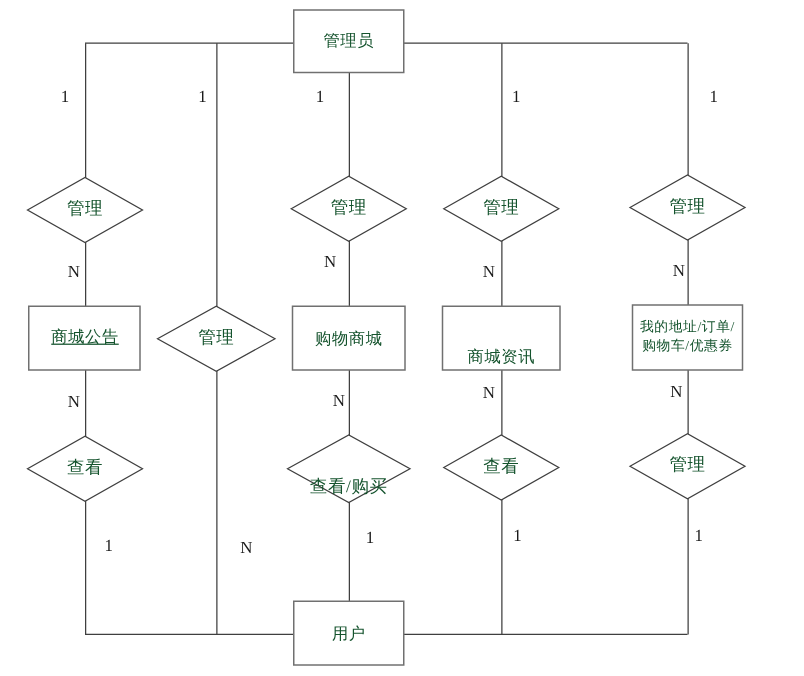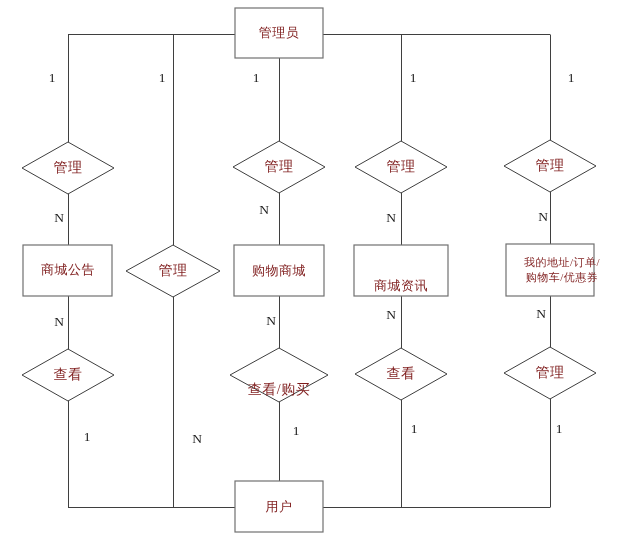--- a/index.html
+++ b/index.html
@@ -7,21 +7,21 @@
     position:relative;
     width:643px;height:541px;
     background:#ffffff;
     font-family:"Liberation Serif","DejaVu Serif",serif;
     overflow:hidden;
   }
   #wires{position:absolute;left:0;top:0;}
   .txt{
     position:absolute;
     transform:translate(-50%,-50%);
-    color:#7f1d1d;
+    color:#14532d;
     font-size:13px;
     line-height:1.25;
     white-space:nowrap;
     text-align:center;
   }
   .entity-label{font-size:13px;letter-spacing:0.5px;}
   .relation-label{font-size:14px;letter-spacing:0.5px;}
   .multi{white-space:normal;width:84px;font-size:11px;line-height:1.35;}
   .card{font-size:13.5px;color:#1a1a1a;}
 </style>
@@ -58,24 +58,24 @@
       <rect x="235" y="8" width="88" height="50"></rect>
       <rect x="23" y="245" width="89" height="51"></rect>
       <rect x="234" y="245" width="90" height="51"></rect>
       <rect x="354" y="245" width="94" height="51"></rect>
       <rect x="506" y="244" width="88" height="52"></rect>
       <rect x="235" y="481" width="88" height="51"></rect>
     </g>
   </svg>
 
   <div class="txt entity-label" style="left:279px;top:33px;">管理员</div>
-  <div class="txt entity-label" style="left:68px;top:270px;">商城公告</div>
+  <div class="txt entity-label" style="left:68px;top:270px;text-decoration:underline;">商城公告</div>
   <div class="txt entity-label" style="left:279px;top:271px;text-align:right;">购物商城</div>
   <div class="txt entity-label" style="left:401px;top:286px;">商城资讯</div>
-  <div class="txt entity-label multi" style="left:550px;top:270px;margin-left:12px;">我的地址/订单/购物车/优惠券</div>
+  <div class="txt entity-label multi" style="left:550px;top:270px;">我的地址/订单/购物车/优惠券</div>
   <div class="txt entity-label" style="left:279px;top:507px;">用户</div>
 
   <div class="txt relation-label" style="left:68px;top:168px;">管理</div>
   <div class="txt relation-label" style="left:279px;top:167px;">管理</div>
   <div class="txt relation-label" style="left:401px;top:167px;">管理</div>
   <div class="txt relation-label" style="left:550px;top:166px;">管理</div>
   <div class="txt relation-label" style="left:173px;top:271px;">管理</div>
   <div class="txt relation-label" style="left:68px;top:375px;">查看</div>
   <div class="txt relation-label" style="left:279px;top:390px;">查看/购买</div>
   <div class="txt relation-label" style="left:401px;top:374px;">查看</div>

